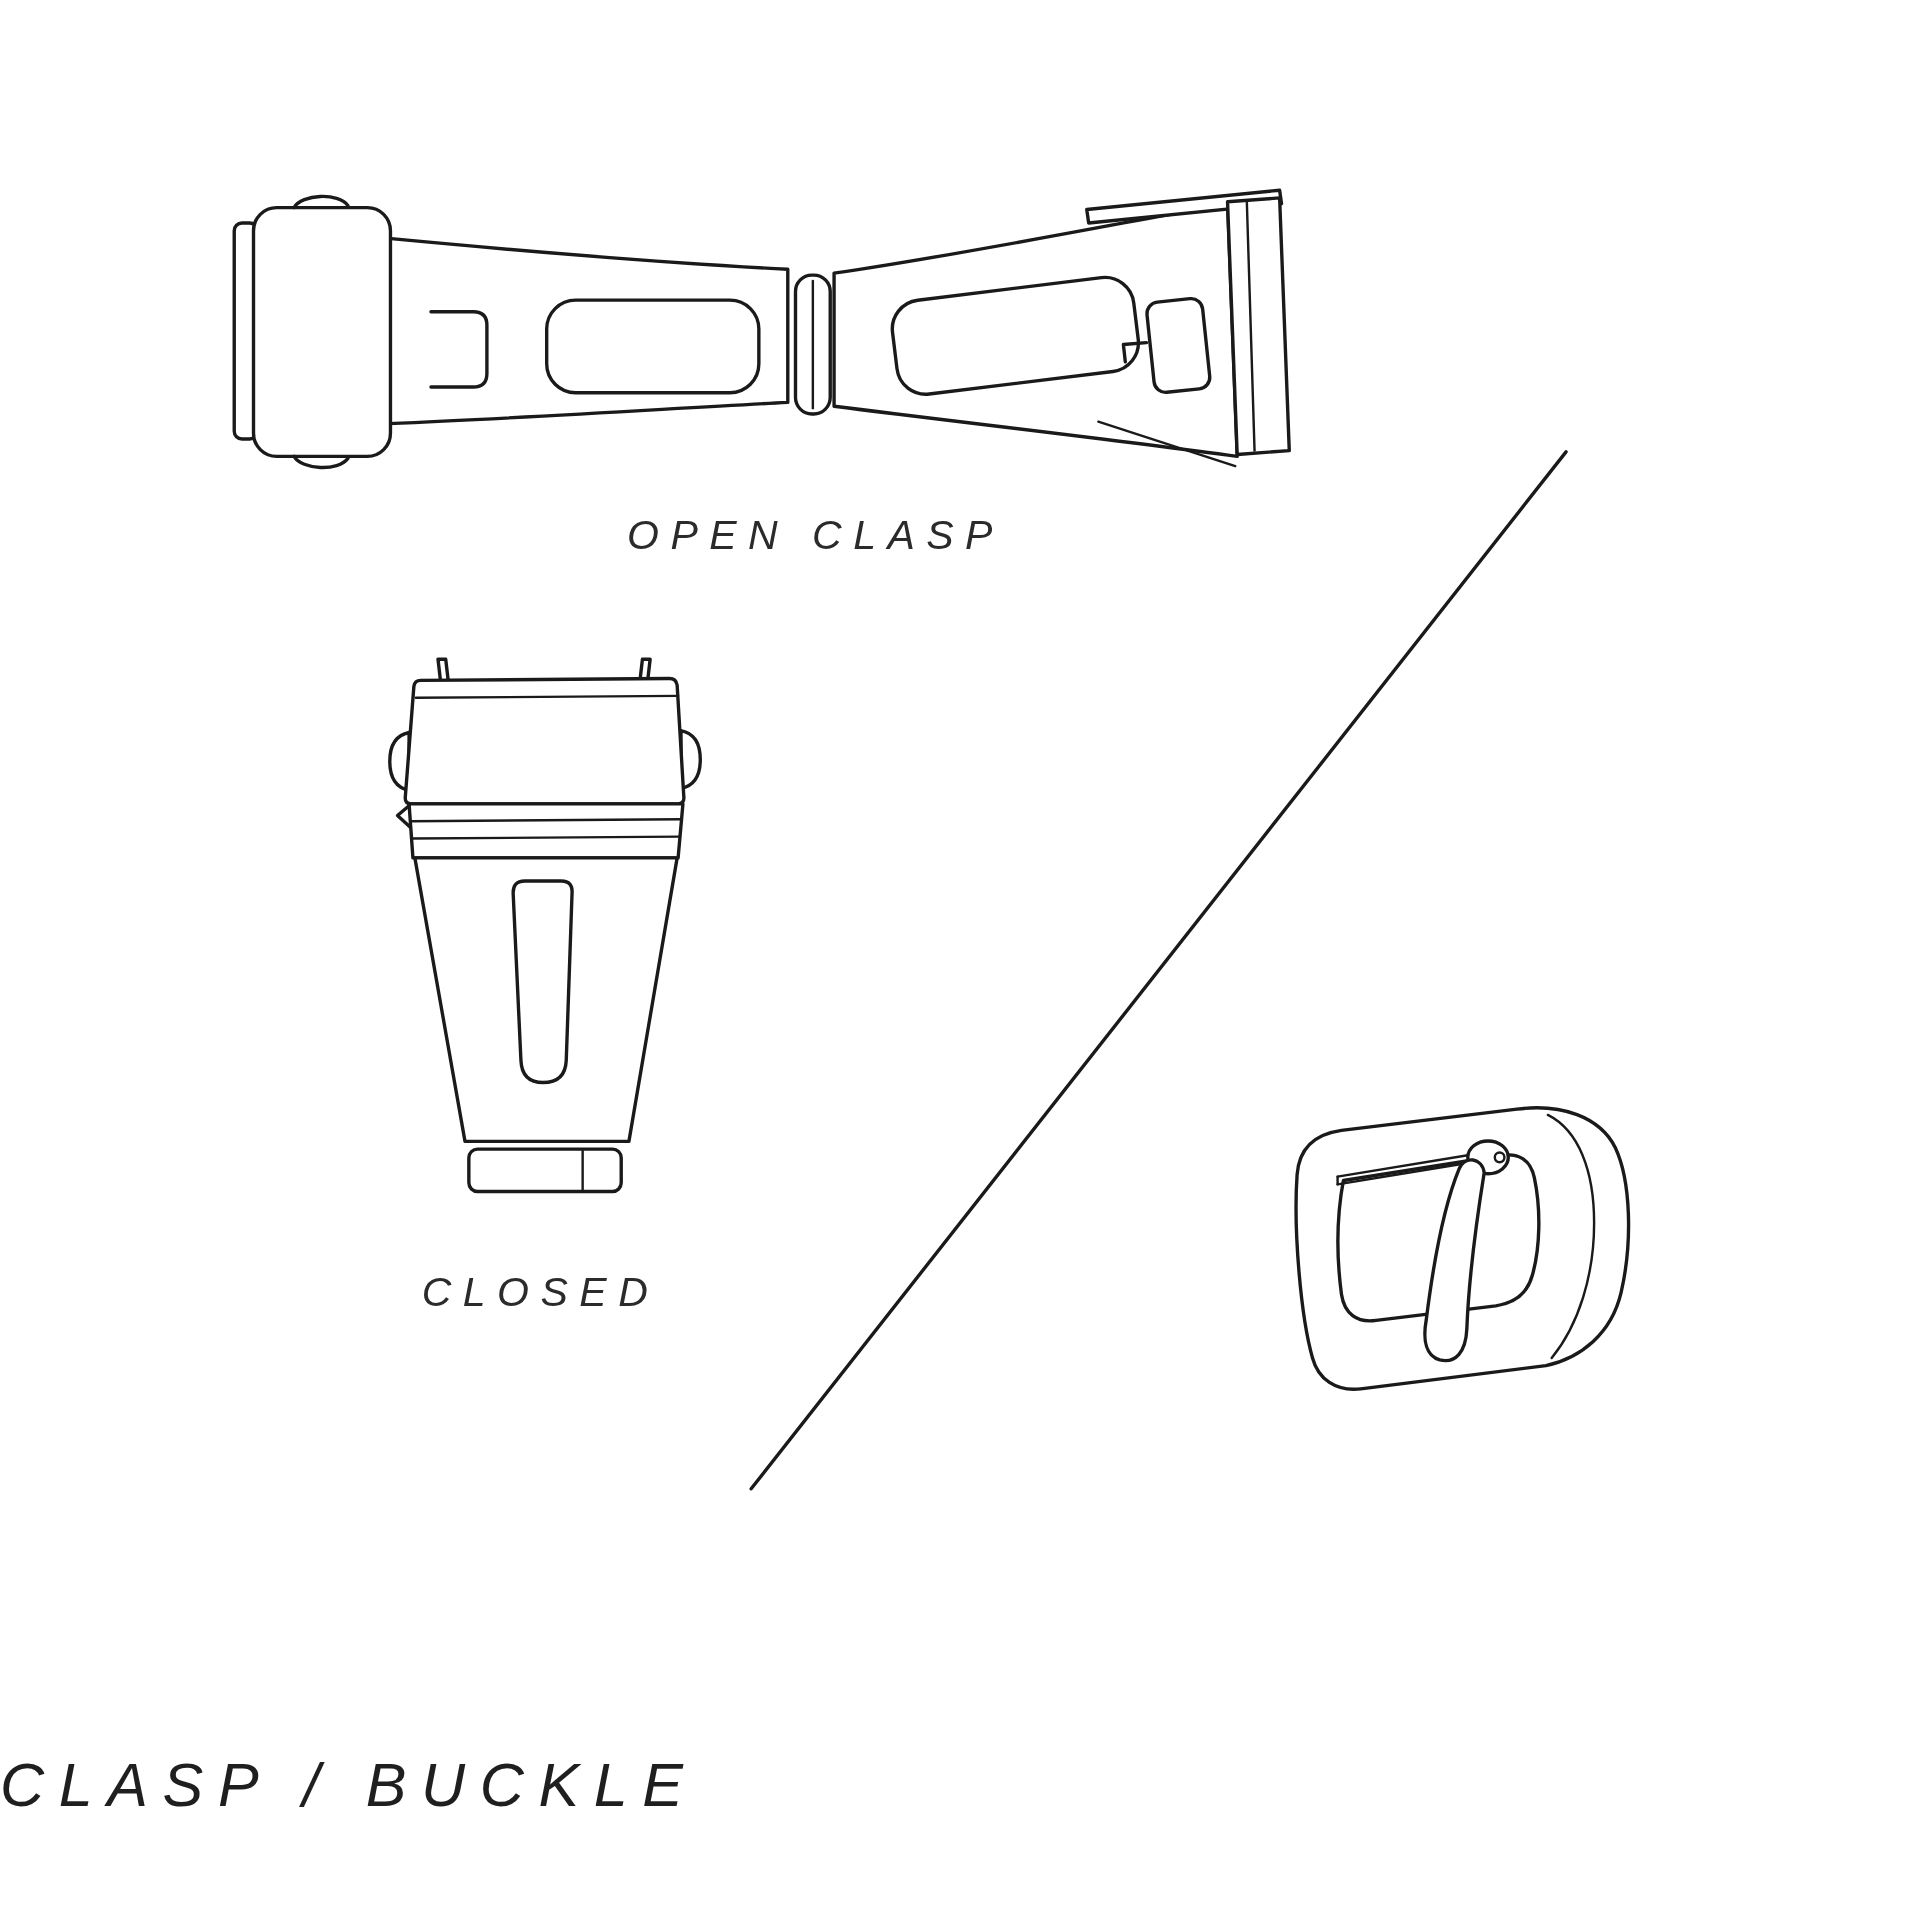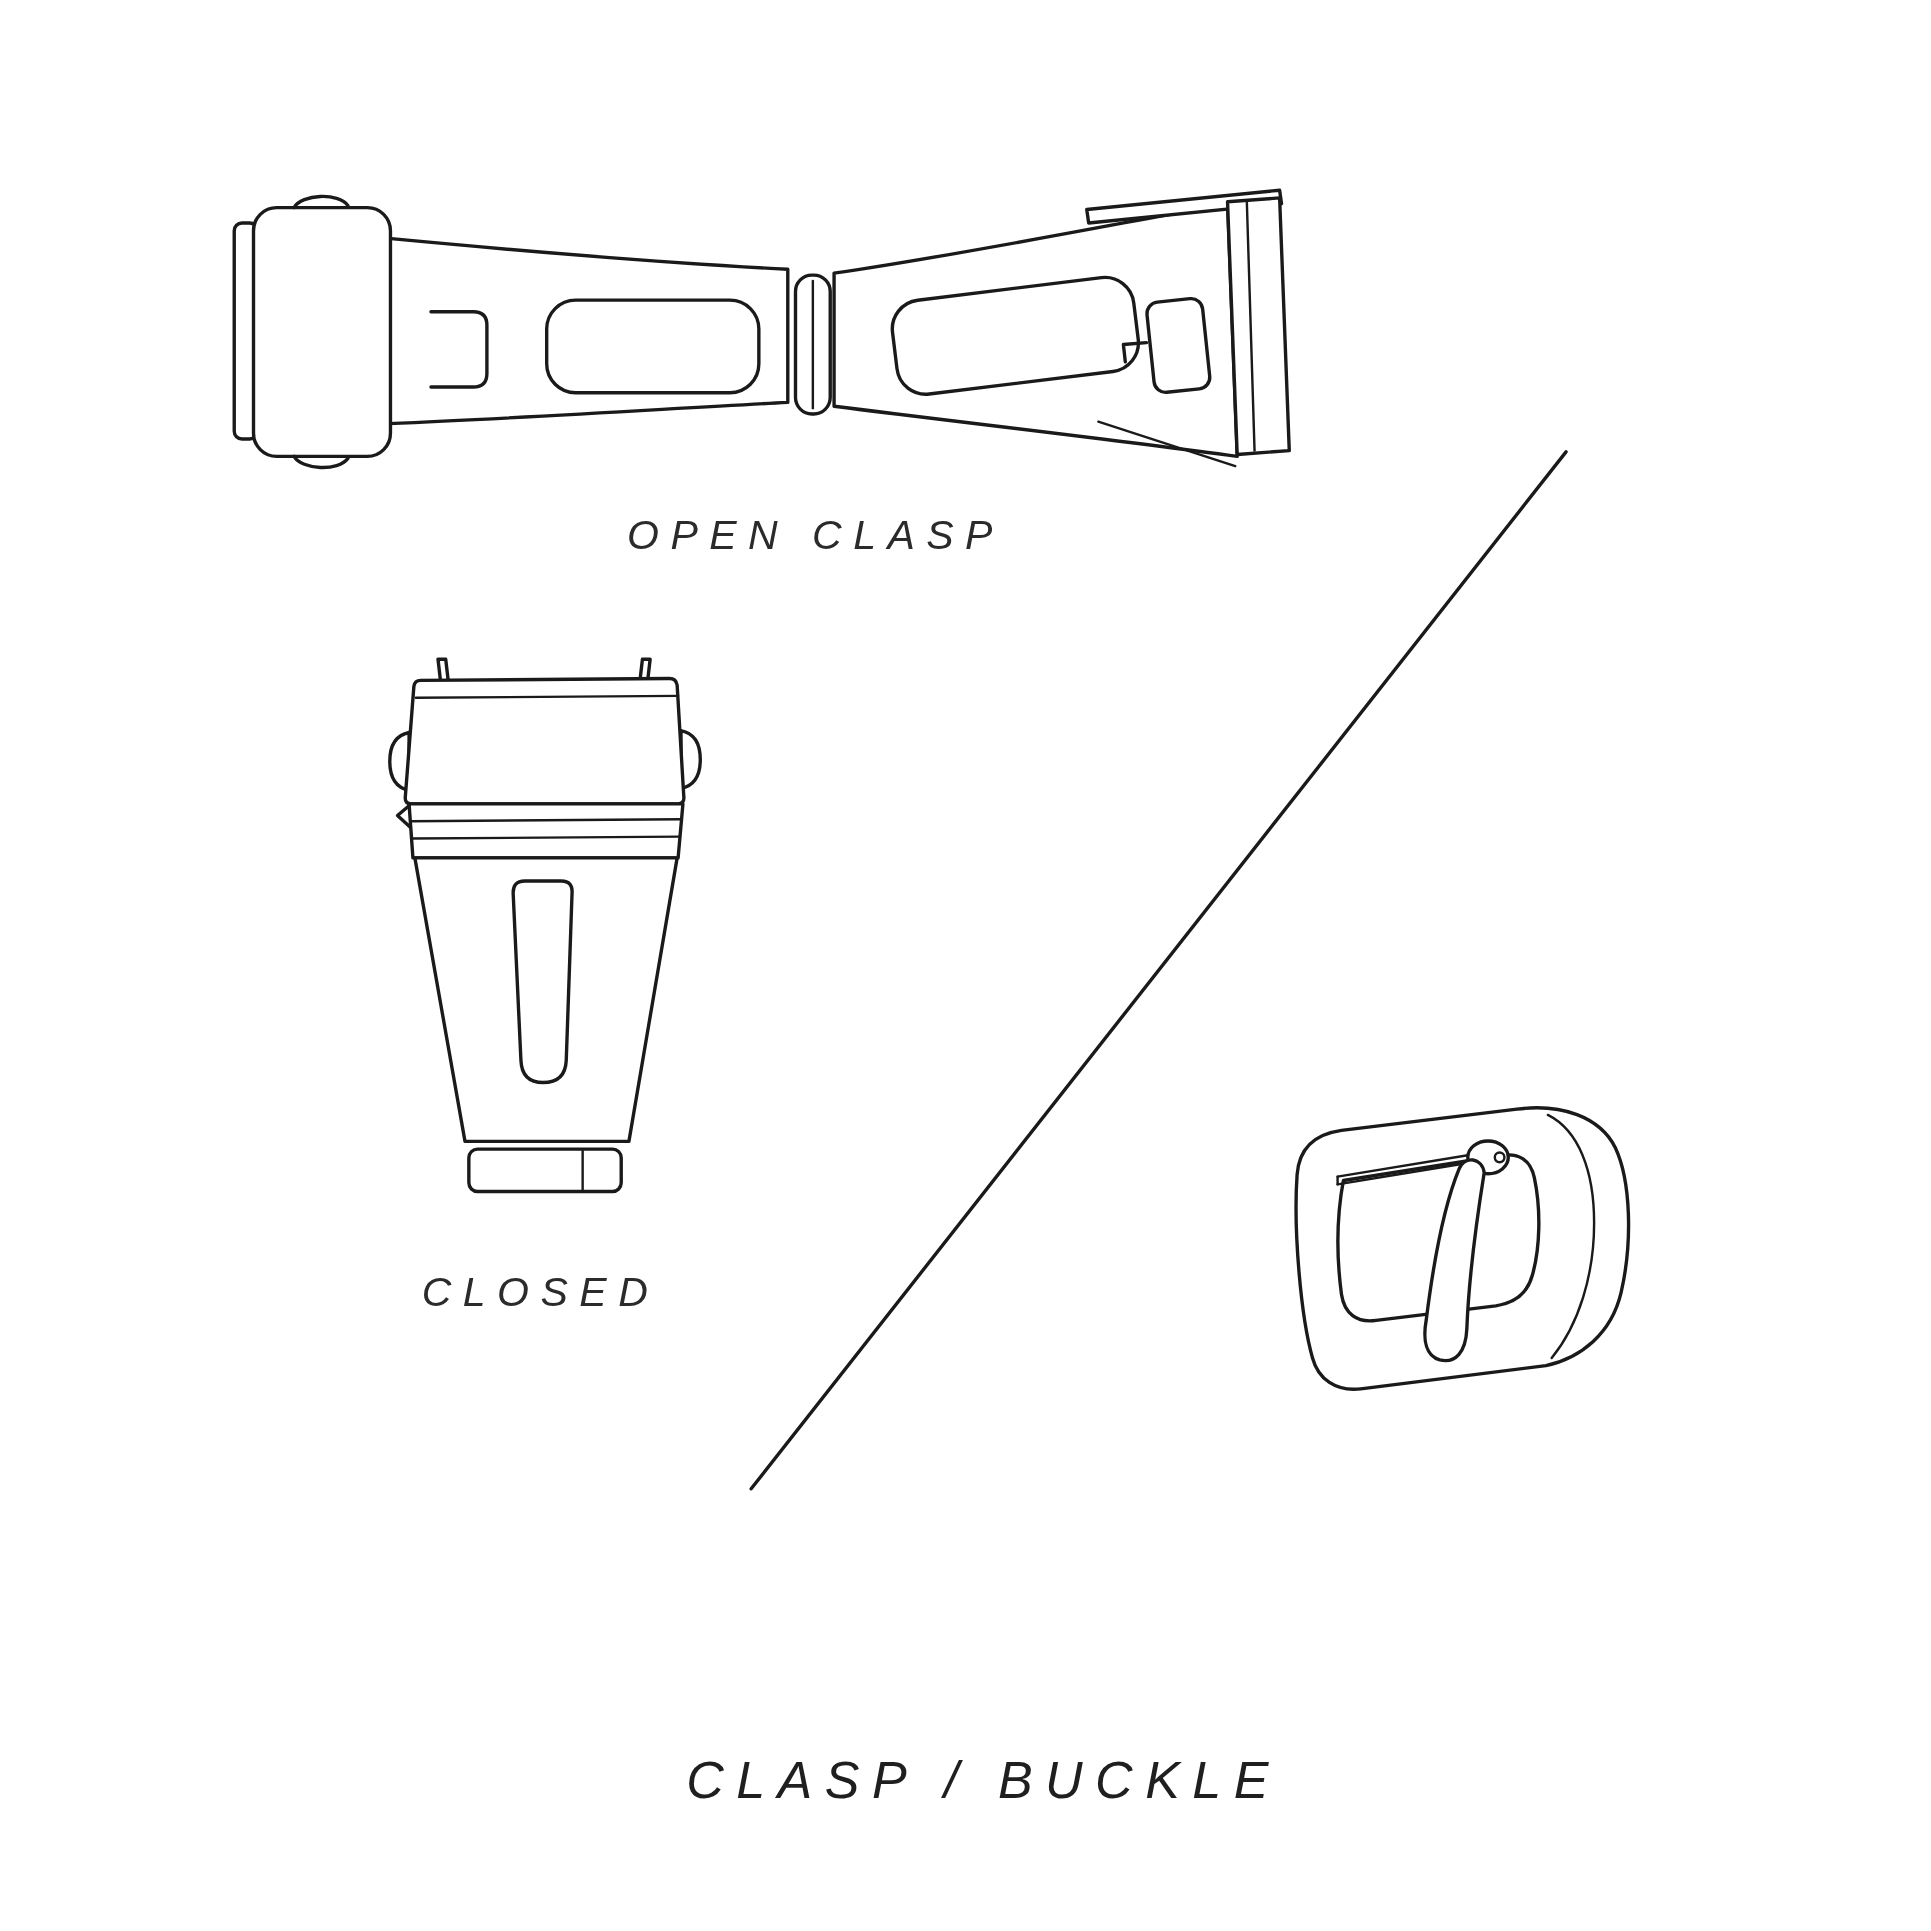--- a/index.html
+++ b/index.html
@@ -19,27 +19,25 @@
     font-size:41px;
     font-weight:400;
     letter-spacing:0.28em;
     color:#2b2b2b;
     text-align:center;
     white-space:nowrap;
   }
   .title {
     position:absolute;
     left:0; width:100%;
-    text-align:center;
-    font-size:52px;
+    font-size:61px;
     font-weight:400;
     letter-spacing:0.24em;
     color:#1f1f1f;
     white-space:nowrap;
-    padding-left:36px;
   }
   svg { display:block; overflow:visible; }
   .ln { fill:none; stroke:#1a1a1a; stroke-width:3.5; stroke-linecap:round; stroke-linejoin:round; }
   .fw { fill:#ffffff; stroke:#1a1a1a; stroke-width:3.5; stroke-linecap:round; stroke-linejoin:round; }
   .thin { fill:none; stroke:#1a1a1a; stroke-width:2.5; stroke-linecap:round; stroke-linejoin:round; }
 </style>
 </head>
 <body>
 
 <div class="page">

